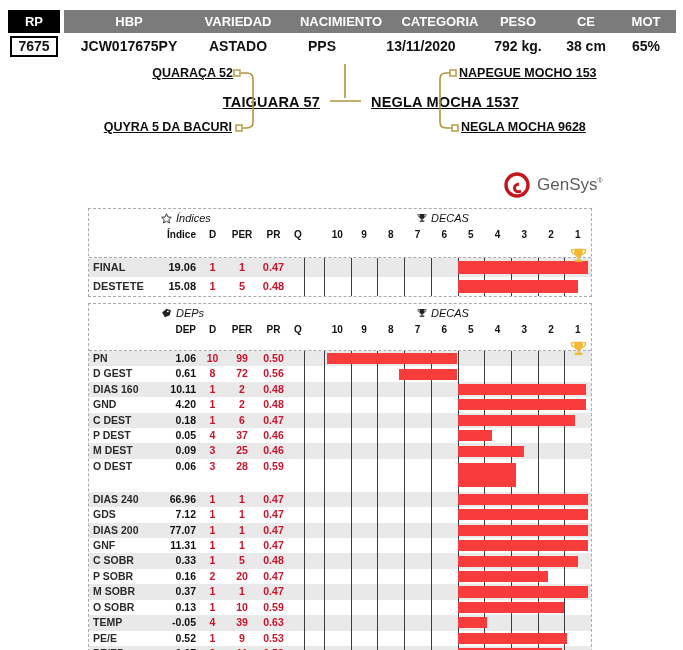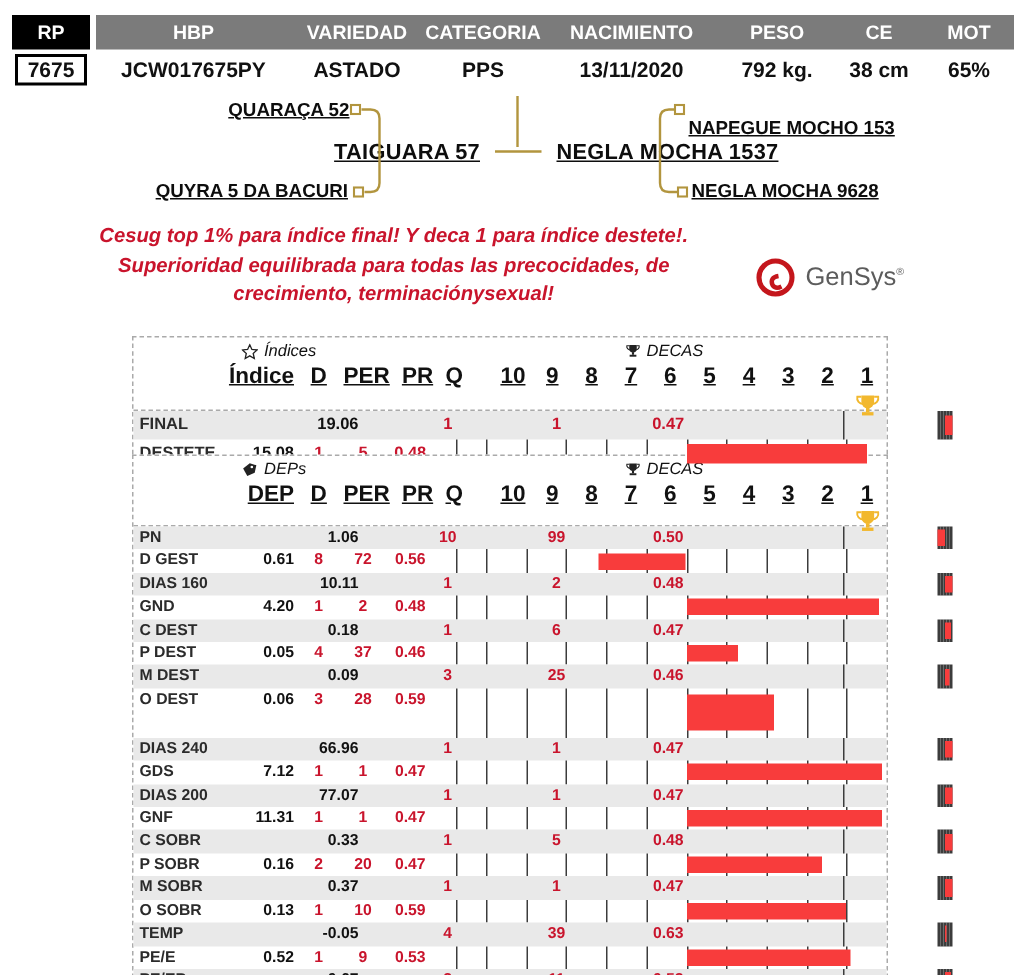--- a/index.html
+++ b/index.html
@@ -31,38 +31,38 @@
 
   
   .highlight { position:absolute; left:10px; top:147px; width:505px; text-align:center;
     color:var(--text-red); font-weight:bold; font-style:italic; font-size:13.5px; line-height:1.45; }
   .logo { position:absolute; left:502px; top:170px; display:flex; align-items:center; gap:5px; }
   .logo-text { font-size:17px; color:#5c5c5c; font-weight:normal; }
   .logo-reg { font-size:7px; color:#5c5c5c; vertical-align:super; }
 
   
   .tbox { position:absolute; left:88px; width:504px; border:1px dashed #aaa; background:#fff; }
-  .tbox.indices { top:224px; }
+  .tbox.indices { top:208px; }
   .tbox.deps { top:303px; }
   .thead { position:relative; }
   .tbox.indices .thead { height:48px; }
   .tbox.deps .thead { height:46px; }
   .sec-left, .sec-decas { position:absolute; top:3px; font-size:11px; color:#111;
     display:flex; align-items:center; gap:4px; }
   .sec-left { left:72px; }
   .sec-decas { left:328px; }
   .sec-left i, .sec-decas i { font-style:italic; font-weight:normal; }
   .cols-row { position:absolute; left:0; top:18px; width:100%; display:flex; height:16px;
-    font-weight:bold; font-size:15px; color:#111; line-height:16px;text-decoration:underline; }
+    font-weight:bold; font-size:10px; color:#111; line-height:16px; }
   .hnum { text-align:center; }
   .trophy-gold { position:absolute; right:4px; bottom:-7px; z-index:3; }
 
   .tbody { border-top:1px dashed #aaa; }
   .trow { display:flex; position:relative; }
-  .trow.stripe { background:var(--stripe-gray);gap:43px; }
+  .trow.stripe { background:var(--stripe-gray); }
   .tbox.indices .trow { height:19px; line-height:19px; font-size:11px; }
   .tbox.deps .trow { height:15.42px; line-height:15.42px; font-size:10.5px; }
 
   .c-label { flex:0 0 60px; padding-left:4px; font-weight:bold; color:#2b2b2b; text-align:left;
     white-space:nowrap; overflow:visible; }
   .c-val { flex:0 0 47px; text-align:right; font-weight:bold; color:#111; }
   .c-d   { flex:0 0 33px; text-align:center; font-weight:bold; }
   .c-per { flex:0 0 26px; text-align:center; font-weight:bold; }
   .c-pr  { flex:0 0 37px; text-align:center; font-weight:bold; }
   .c-q   { flex:0 0 12px; text-align:center; font-weight:bold; }
@@ -81,22 +81,22 @@
 </head>
 <body>
 
 <div class="page" style="--bar-red: #f83c3c; --text-red: #c9142c; --header-gray: #7b7b7b; --stripe-gray: #e9e9e9;">
 
   <div class="topbar">
     <div class="hrow">
         <div class="hlabel first" style="width: 52px;">RP</div>
         <div class="hlabel" style="width: 130px;">HBP</div>
         <div class="hlabel" style="width: 88px;">VARIEDAD</div>
+        <div class="hlabel" style="width: 118px;">NACIMIENTO</div>
         <div class="hlabel" style="width: 80px;">CATEGORIA</div>
-        <div class="hlabel" style="width: 118px;">NACIMIENTO</div>
         <div class="hlabel" style="width: 76px;">PESO</div>
         <div class="hlabel" style="width: 60px;">CE</div>
         <div class="hlabel" style="width: 60px;">MOT</div>
       </div>
     <div class="hrow">
         <div class="hvalue first" style="width: 52px;"><span class="rp-box">7675</span></div>
         <div class="hvalue" style="width: 130px;">JCW017675PY</div>
         <div class="hvalue" style="width: 88px;">ASTADO</div>
         <div class="hvalue" style="width: 80px;">PPS</div>
         <div class="hvalue" style="width: 118px;">13/11/2020</div>
@@ -104,41 +104,36 @@
         <div class="hvalue" style="width: 60px;">38 cm</div>
         <div class="hvalue" style="width: 60px;">65%</div>
       </div>
   </div>
 
   <div>
     <div class="ped-name" style="left:40px; top:66px; width:193px; text-align:right;">QUARAÇA 52</div>
     <div class="ped-name parent" style="left:120px; top:94px; width:200px; text-align:right;">TAIGUARA 57</div>
     <div class="ped-name" style="left:40px; top:120px; width:192px; text-align:right;">QUYRA 5 DA BACURI</div>
     <div class="ped-name parent" style="left:371px; top:94px;">NEGLA MOCHA 1537</div>
-    <div class="ped-name" style="left:459px; top:78px;text-align:center;">NAPEGUE MOCHO 153</div>
+    <div class="ped-name" style="left:459px; top:66px;text-align:center;">NAPEGUE MOCHO 153</div>
     <div class="ped-name" style="left:461px; top:120px;">NEGLA MOCHA 9628</div>
     <svg class="ped-svg" width="683" height="150">
 
       <path d="M241 73 H247 Q253 73 253 79 V122 Q253 128 247 128 H243" fill="none" stroke="#b2953e" stroke-width="1.6"></path>
       <rect x="234" y="70" width="6" height="6" fill="#fff" stroke="#b2953e" stroke-width="1.4"></rect>
       <rect x="236" y="125" width="6" height="6" fill="#fff" stroke="#b2953e" stroke-width="1.4"></rect>
 
       <path d="M345 64 V98 M330 101 H361" fill="none" stroke="#b2953e" stroke-width="1.6"></path>
 
       <path d="M451 73 H446 Q440 73 440 79 V122 Q440 128 446 128 H452" fill="none" stroke="#b2953e" stroke-width="1.6"></path>
       <rect x="450" y="70" width="6" height="6" fill="#fff" stroke="#b2953e" stroke-width="1.4"></rect>
       <rect x="452" y="125" width="6" height="6" fill="#fff" stroke="#b2953e" stroke-width="1.4"></rect>
     </svg>
   </div>
 
-  <div class="highlight">
-    <div>Cesug top 1% para índice final! Y deca 1 para índice destete!.</div>
-    <div>Superioridad equilibrada para todas las precocidades, de</div>
-    <div>crecimiento, terminaciónysexual!</div>
-  </div>
 
   <div class="logo">
     <svg class="icon" width="30" height="30" viewBox="0 0 30 30">
       <circle cx="15" cy="15" r="11" fill="none" stroke="#c4161c" stroke-width="3.4"></circle>
       <path d="M17 14 q-6 1 -4 6 q2 3 6 1" fill="none" stroke="#c4161c" stroke-width="3"></path>
     </svg>
     <span class="logo-text"><span>GenSys</span><span class="logo-reg">®</span></span>
   </div>
 
   <div class="tbox indices" id="indices-table">

